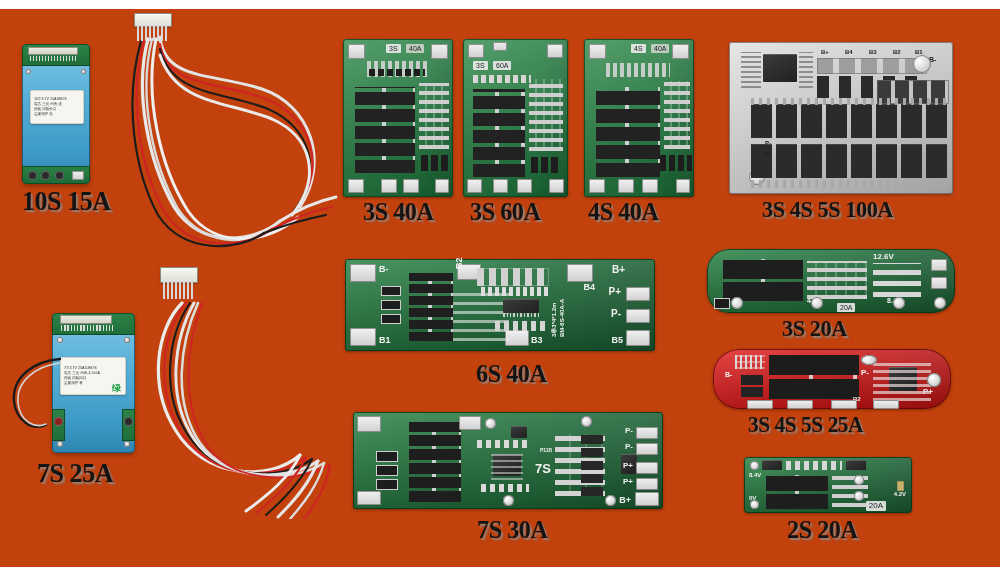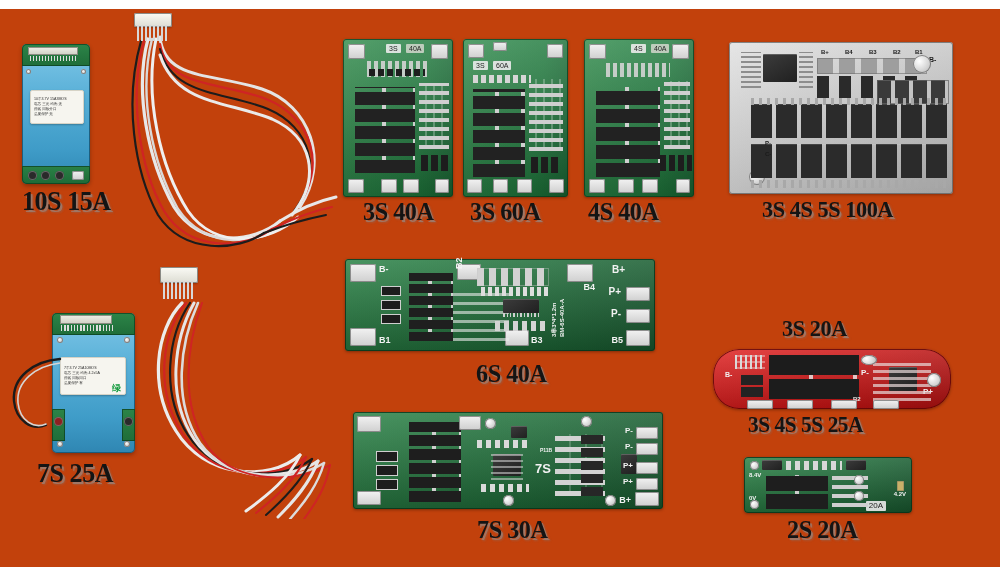--- a/index.html
+++ b/index.html
@@ -319,20 +319,46 @@
     <div class="pad" style="right:5px;top:28px;width:24px;height:14px;"></div>
     <div class="silk" style="right:34px;top:28px;font-size:10px;">P+</div>
     <div class="pad" style="right:5px;top:50px;width:24px;height:14px;"></div>
     <div class="silk" style="right:34px;top:50px;font-size:10px;">P-</div>
     <div class="pad" style="right:5px;bottom:5px;width:24px;height:16px;"></div>
     <div class="silk" style="right:32px;bottom:6px;font-size:9px;">B5</div>
     <div class="silk" style="right:60px;top:24px;font-size:9px;">B4</div>
   </div>
   <div class="caption" style="left:476px;top:352px;font-size:26px;">6S 40A</div>
 
+  <div class="board" style="left:707px;top:240px;width:248px;height:64px;">
+    <div class="pcb darkgreen rounded"></div>
+
+    <div style="position:absolute;left:16px;top:10px;width:80px;height:42px;
+                background:repeating-linear-gradient(0deg,#1e1e1e 0 19px, rgba(0,0,0,0) 19px 22px),
+                           repeating-linear-gradient(90deg,rgba(0,0,0,0) 0 38px,#cdcdcd 38px 42px);"></div>
+
+    <div class="silk" style="left:166px;top:4px;font-size:8px;">12.6V</div>
+    <div class="silk" style="left:100px;bottom:9px;font-size:7px;">4.2V</div>
+    <div class="silk" style="left:180px;bottom:9px;font-size:7px;">8.4V</div>
+    <div class="silkbox" style="left:130px;bottom:1px;font-size:7px;padding:1px 3px;">20A</div>
+
+    <div style="position:absolute;left:100px;top:12px;width:60px;height:38px;
+                background:repeating-linear-gradient(0deg,#cfcfcf 0 4px, rgba(0,0,0,0) 4px 9px),
+                           repeating-linear-gradient(90deg,rgba(0,0,0,0) 0 8px, rgba(255,255,255,.22) 8px 10px);"></div>
+    <div style="position:absolute;left:166px;top:14px;width:48px;height:34px;
+                background:repeating-linear-gradient(0deg,#d7d7d7 0 5px, rgba(0,0,0,0) 5px 11px);"></div>
+
+    <div class="padhole" style="left:24px;bottom:4px;width:12px;height:12px;"></div>
+    <div class="padhole" style="left:104px;bottom:4px;width:12px;height:12px;"></div>
+    <div class="padhole" style="left:186px;bottom:4px;width:12px;height:12px;"></div>
+    <div class="padhole" style="right:9px;bottom:4px;width:12px;height:12px;"></div>
+    <div class="pad" style="right:8px;top:10px;width:16px;height:12px;"></div>
+    <div class="pad" style="right:8px;top:28px;width:16px;height:12px;"></div>
+    <div class="res" style="left:8px;bottom:5px;width:14px;height:9px;"></div>
+  </div>
   <div class="caption" style="left:782px;top:307px;font-size:24px;">3S 20A</div>
 
   <div class="board" style="left:713px;top:340px;width:238px;height:60px;">
     <div class="pcb red pill"></div>
 
     <div style="position:absolute;left:22px;top:6px;width:30px;height:14px;
                 background:repeating-linear-gradient(90deg,#d9d9d9 0 2px, rgba(0,0,0,0) 2px 5px),
                            repeating-linear-gradient(0deg,rgba(255,255,255,.35) 0 2px, rgba(0,0,0,0) 2px 6px);"></div>
     <div class="silk" style="left:12px;top:22px;font-size:7px;">B-</div>
 

